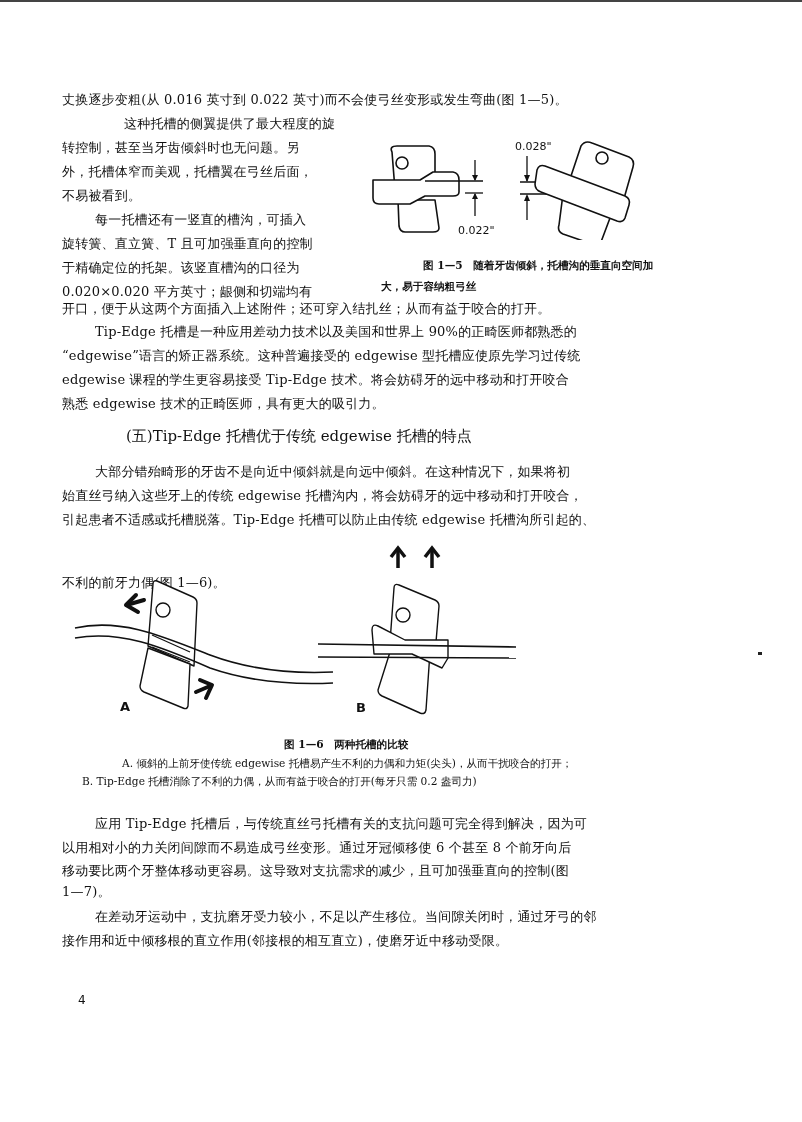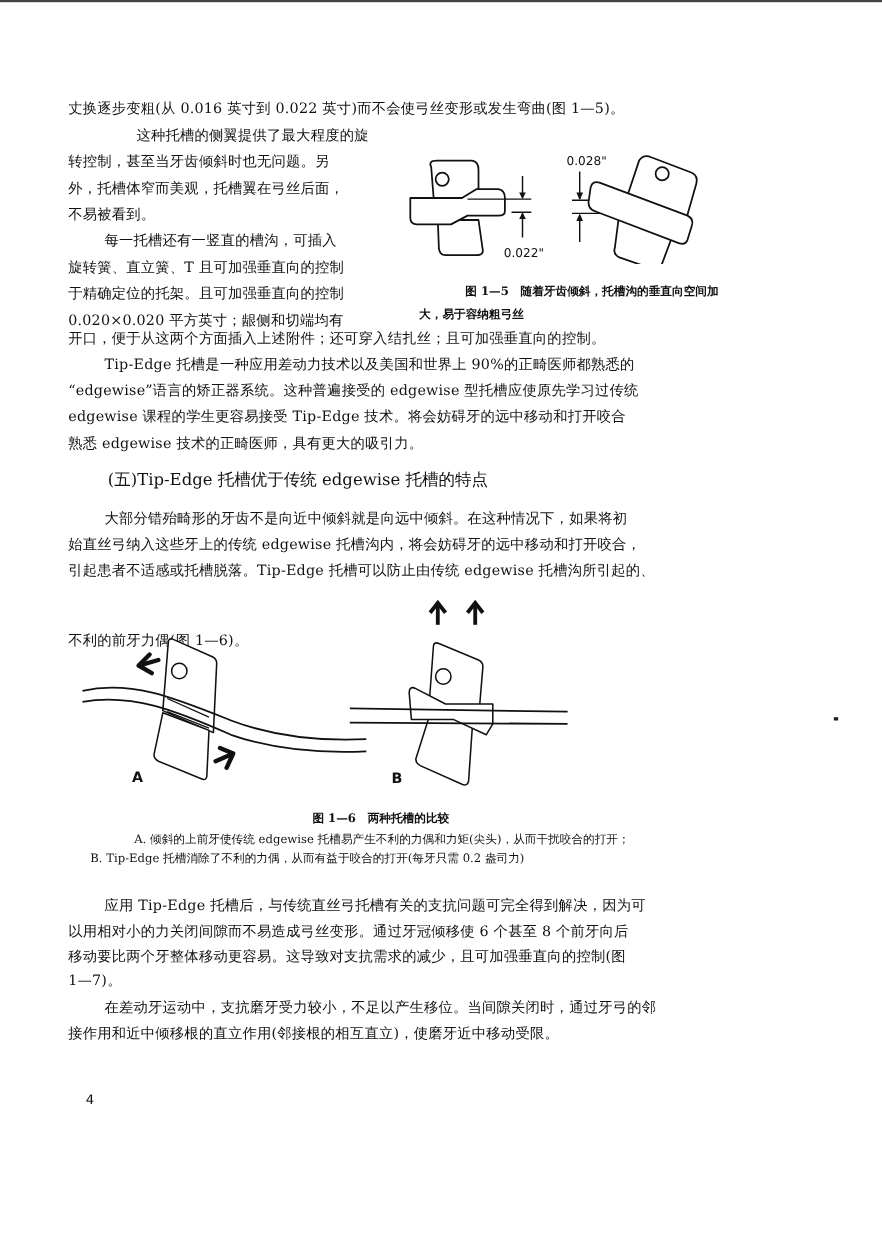--- a/index.html
+++ b/index.html
@@ -1,43 +1,43 @@
 <!DOCTYPE html>
 <html><head>
 <meta charset="utf-8">
 <style>
   html, body { margin: 0; padding: 0; background: #ffffff; }
   body { width: 802px; height: 1122px; position: relative; overflow: hidden;
          font-family: "DejaVu Serif", "Liberation Serif", serif; color: #111; }
   .topbar { position: absolute; left: 0; top: 0; width: 802px; height: 2px; background: #444; }
   .line { position: absolute; white-space: nowrap; font-size: 13px; line-height: 18px; letter-spacing: 0.2px; text-align: center; }
   .small { position: absolute; white-space: nowrap; font-size: 10.6px; line-height: 14px; }
-  .heading { position: absolute; white-space: nowrap; font-size: 15px; line-height: 20px; }
+  .heading { position: absolute; white-space: nowrap; font-size: 15px; line-height: 20px; margin-left: 28px; }
   .fig { position: absolute; }
   .dot { position: absolute; width: 4px; height: 3px; background: #222; }
   .pagenum { position: absolute; font-size: 12px; font-family: "DejaVu Sans", sans-serif; }
   svg text { font-family: "DejaVu Sans", sans-serif; }
 </style>
 </head>
 <body>
 
 <div class="topbar"></div>
 
 <div class="line" style="left:62px;top:91px;">丈换逐步变粗(从 0.016 英寸到 0.022 英寸)而不会使弓丝变形或发生弯曲(图 1—5)。</div>
 
 <div class="line" style="left:95px;top:115px;margin-left:29px;">这种托槽的侧翼提供了最大程度的旋</div>
 <div class="line" style="left:62px;top:139px;">转控制，甚至当牙齿倾斜时也无问题。另</div>
 <div class="line" style="left:62px;top:163px;">外，托槽体窄而美观，托槽翼在弓丝后面，</div>
 <div class="line" style="left:62px;top:187px;">不易被看到。</div>
 
 <div class="line" style="left:95px;top:211px;">每一托槽还有一竖直的槽沟，可插入</div>
 <div class="line" style="left:62px;top:235px;">旋转簧、直立簧、T 且可加强垂直向的控制</div>
-<div class="line" style="left:62px;top:259px;">于精确定位的托架。且可加强垂直向的控制</div>
+<div class="line" style="left:62px;top:259px;">于精确定位的托架。该竖直槽沟的口径为</div>
 <div class="line" style="left:62px;top:283px;">0.020×0.020 平方英寸；龈侧和切端均有</div>
-<div class="line" style="left:62px;top:300px;">开口，便于从这两个方面插入上述附件；还可穿入结扎丝；且可加强垂直向的控制。</div>
+<div class="line" style="left:62px;top:300px;">开口，便于从这两个方面插入上述附件；还可穿入结扎丝；从而有益于咬合的打开。</div>
 
 <svg class="fig" style="left:365px;top:130px;" width="300" height="110" viewBox="0 0 300 110">
   <g fill="#fff" stroke="#111" stroke-width="1.6" stroke-linejoin="round">
 
     <path d="M27 22 Q24 16 32 16 L64 16 Q70 17 70 24 L70 60 L30 60 Z"></path>
 
     <path d="M33 70 L70 70 L74 98 Q74 102 68 102 L40 102 Q35 102 34 96 Z"></path>
 
     <path d="M8 50 L55 50 L68 42 L88 42 Q94 43 94 50 L94 62 Q94 66 88 66 L60 66 L45 74 L14 74 Q8 74 8 68 Z"></path>
     <circle cx="37" cy="33" r="6"></circle>

